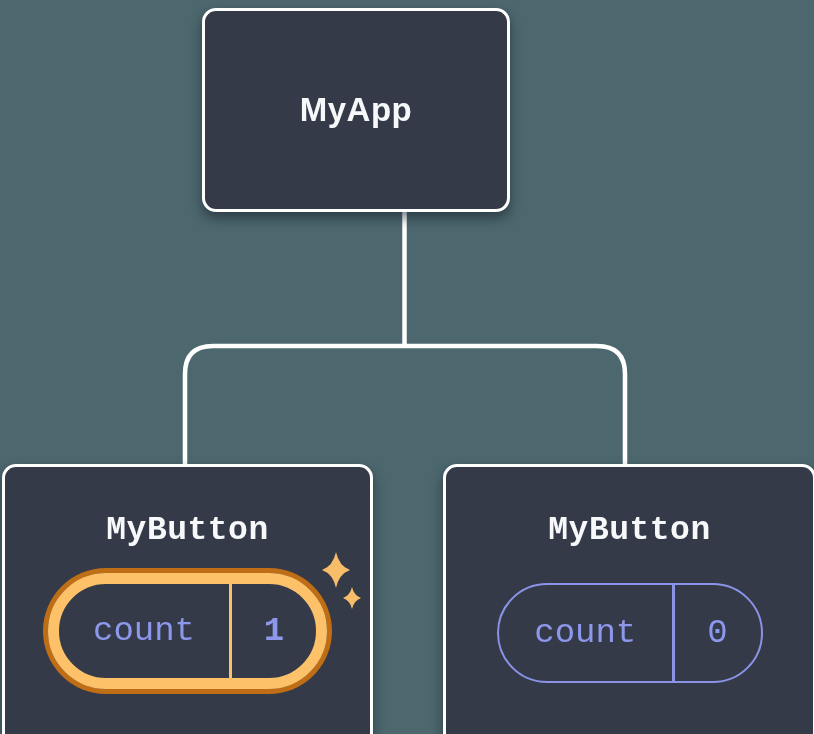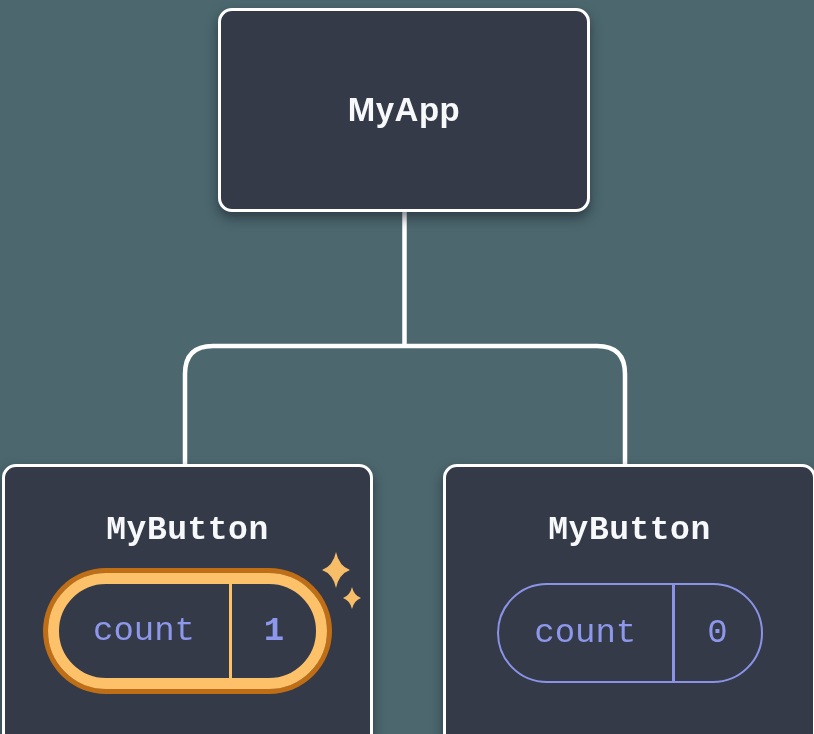--- a/index.html
+++ b/index.html
@@ -30,23 +30,23 @@
     background: var(--node-bg, #343a48);
     border: 3px solid var(--node-border, #ffffff);
     border-radius: 14px;
     box-shadow: 0 6px 12px rgba(22, 27, 38, 0.55);
     display: flex;
     flex-direction: column;
     align-items: center;
     box-sizing: border-box;
   }
   .node-root {
-    left: 218px;
+    left: 202px;
     top: 8px;
-    width: 372px;
+    width: 308px;
     height: 204px;
     justify-content: center;
   }
   .node-child {
     top: 464px;
     height: 318px;
     font-family: Liberation Mono, monospace;
   }
   .node-child-left  { left: 2px;   width: 371px; }
   .node-child-right { left: 443px; width: 373px; }

